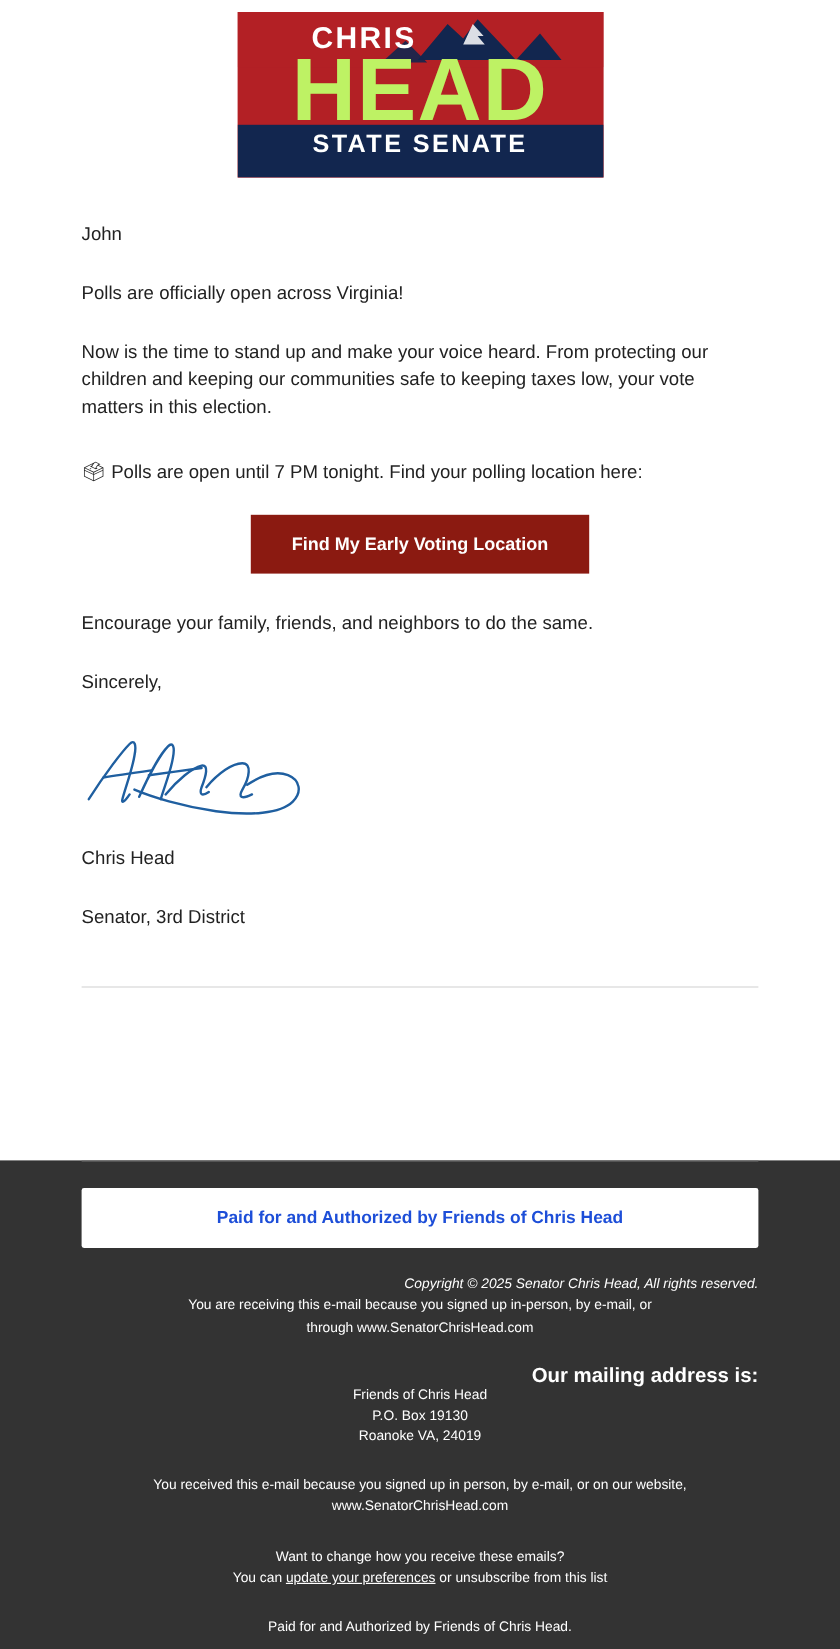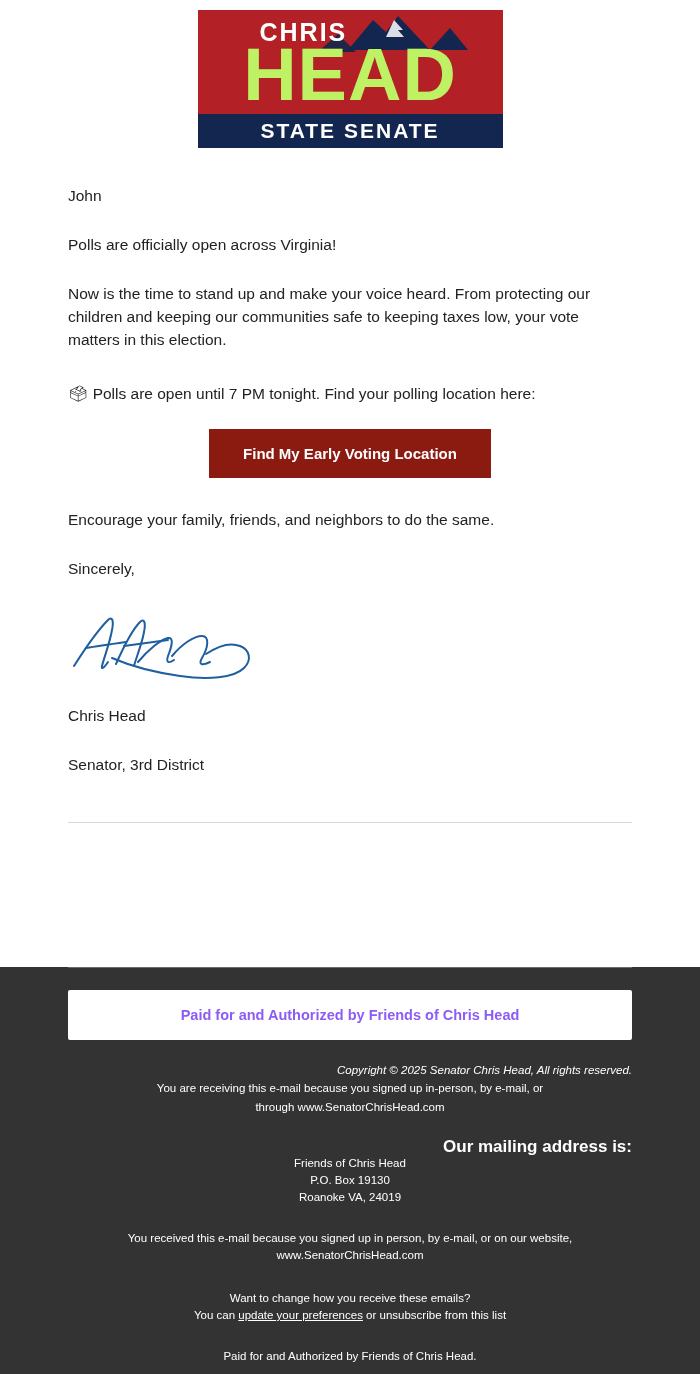--- a/index.html
+++ b/index.html
@@ -60,21 +60,21 @@
     font-weight: bold;
     font-size: 74px;
     line-height: 78px;
     letter-spacing: 1px;
   }
   .logo .bar {
     position: absolute;
     left: 0;
     bottom: 0;
     width: 305px;
-    height: 34px;
+    height: 44px;
     background: #12264f;
   }
   .logo .bar span {
     display: block;
     text-align: center;
     color: #ffffff;
     font-weight: bold;
     font-size: 21px;
     line-height: 34px;
     letter-spacing: 2px;
@@ -144,21 +144,21 @@
   .footer-inner {
     padding: 0 68px;
   }
   .footer-rule {
     border-top: 1px solid #6b6b6b;
     margin: 68px 0 0 0;
     height: 0;
   }
   .paid-box {
     background: #ffffff;
-    color: #8b5cf6;
+    color: #1d4ed8;
     text-align: center;
     font-weight: bold;
     font-size: 14.5px;
     padding: 17px 10px;
     margin: 22px 0 0 0;
     border-radius: 2px;
   }
   .copyright {
     text-align: right;
     font-style: italic;

